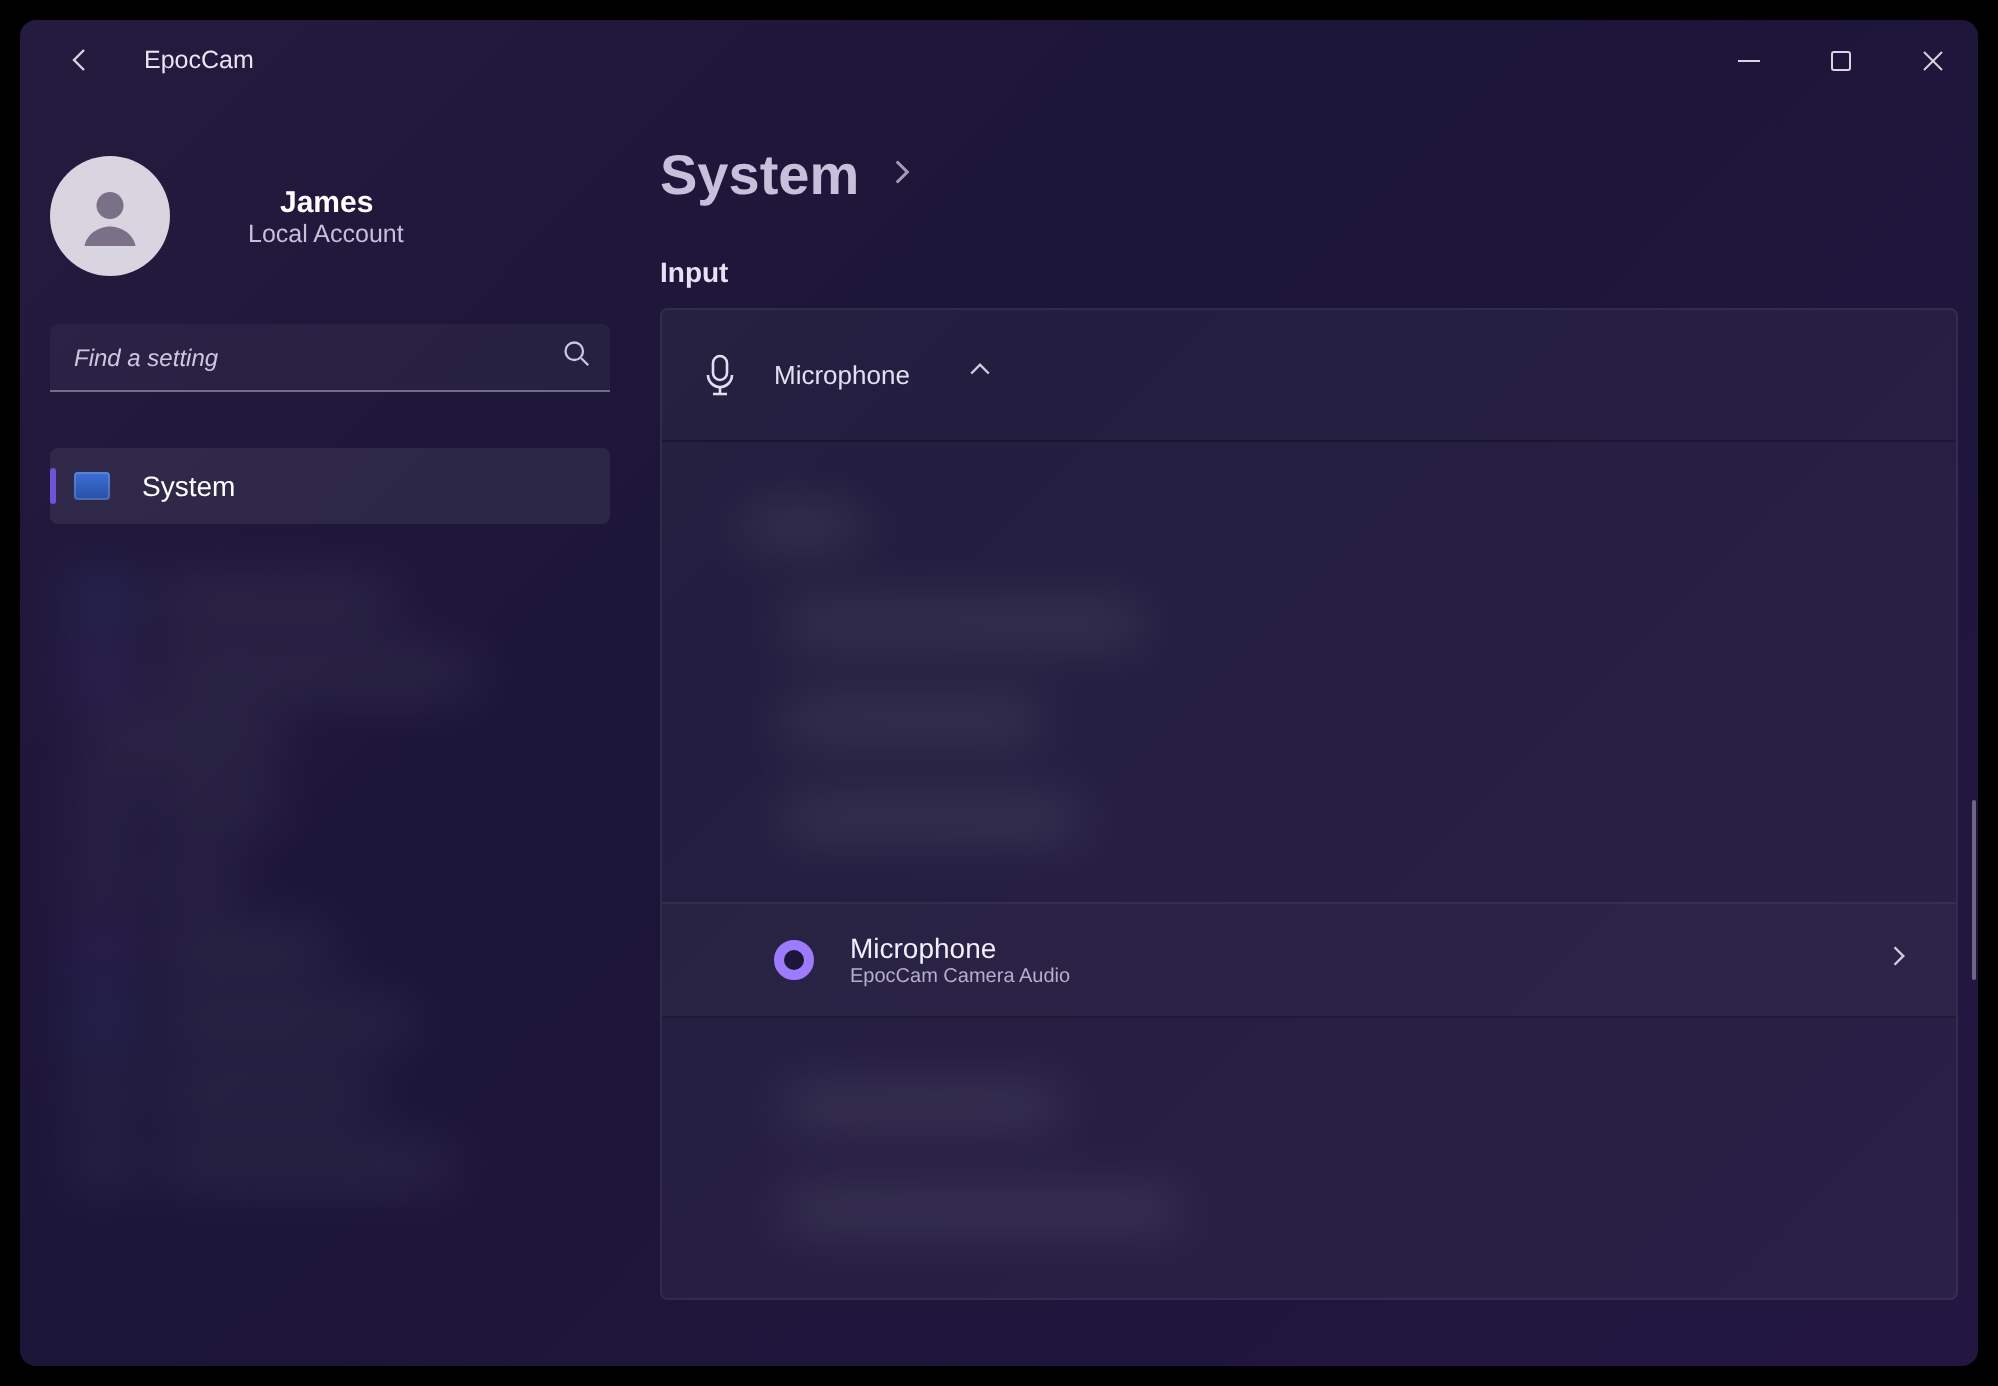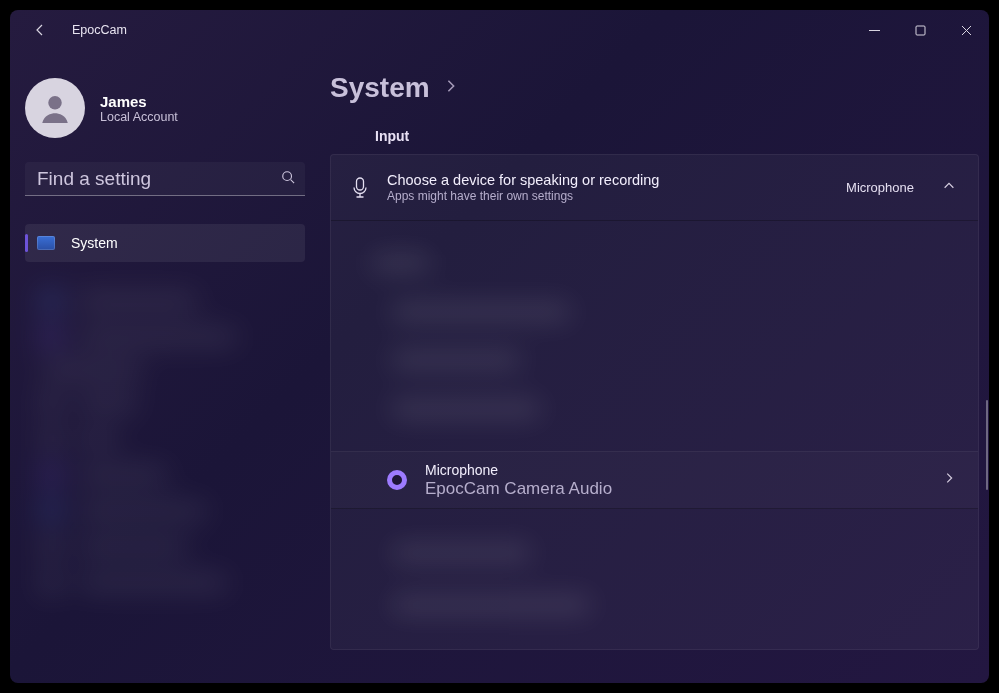--- a/index.html
+++ b/index.html
@@ -75,37 +75,38 @@
     padding-left: 0px;
     margin-bottom: 24px;
   }
   .avatar {
     width: 60px; height: 60px;
     border-radius: 50%;
     background: #d8d4e0;
     display: flex; align-items: center; justify-content: center;
   }
   .avatar svg { fill: #7a7188; width: 36px; height: 36px; }
-  .profile-text .name { font-size: 15px; font-weight: 600; color: #fff; }
-  .profile-text .type { font-size: 12.5px; color: #c8c0d8; }
+  .profile-text .name { font-size: 15px; font-weight: 600; color: #fff; margin-left: 40px; }
+  .profile-text .type { font-size: 12.5px; color: #c8c0d8; margin-left: 24px; }
   .search {
     position: relative;
     margin-bottom: 28px;
   }
   .search input {
     width: 100%;
     height: 34px;
     background: rgba(255,255,255,0.04);
     border: none;
     border-bottom: 1.5px solid rgba(255,255,255,0.35);
     border-radius: 4px 4px 0 0;
     padding: 0 36px 0 12px;
     color: #fff;
-    font-size: 19px;
+    font-size: 12px;
     outline: none;
+    font-style: italic;
   }
   .search input::placeholder { color: #cec6de; }
   .search-icon {
     position: absolute;
     right: 10px; top: 50%; transform: translateY(-50%);
     color: #cec6de;
   }
   .nav-item {
     height: 38px;
     border-radius: 4px;
@@ -173,21 +174,20 @@
   .bc-current {
     font-size: 28px;
     font-weight: 600;
     color: #fff;
   }
   .section-title {
     font-size: 14px;
     font-weight: 600;
     color: #e8e0f4;
     margin-bottom: 10px;
-    margin-left: 45px;
   }
   .panel {
     background: rgba(255,255,255,0.04);
     border: 1px solid rgba(255,255,255,0.06);
     border-radius: 4px;
     overflow: hidden;
   }
   .row-header {
     min-height: 66px;
     display: flex;
@@ -231,21 +231,21 @@
   }
   .radio {
     width: 20px; height: 20px;
     border-radius: 50%;
     border: 5px solid #9d7bff;
     background: #1e1638;
     box-shadow: 0 0 0 1px #1e1638 inset;
   }
   .device-text { flex: 1; }
   .device-title { font-size: 14px; color: #f2eefc; }
-  .device-sub   { font-size: 17px; color: #b6aecc; margin-top: 1px; }
+  .device-sub   { font-size: 10px; color: #b6aecc; margin-top: 1px; }
   
   .scroll-thumb {
     position: absolute;
     right: 1px;
     top: 350px;
     width: 2px;
     height: 90px;
     background: rgba(255,255,255,0.35);
     border-radius: 2px;
   }
@@ -369,24 +369,20 @@
       <div class="panel">
         <div class="row-header">
           <span class="row-icon">
             <svg width="18" height="22" viewBox="0 0 18 22" fill="none" stroke="currentColor" stroke-width="1.3">
               <rect x="5.5" y="1" width="7" height="12" rx="3.5"></rect>
               <path d="M3 10.5a6 6 0 0 0 12 0"></path>
               <line x1="9" y1="16.5" x2="9" y2="20"></line>
               <line x1="5.5" y1="20" x2="12.5" y2="20"></line>
             </svg>
           </span>
-          <div class="row-text">
-            <div class="row-title">Choose a device for speaking or recording</div>
-            <div class="row-sub">Apps might have their own settings</div>
-          </div>
           <span class="row-value">Microphone</span>
           <span class="chev">
             <svg width="14" height="14" viewBox="0 0 16 16" fill="none" stroke="currentColor" stroke-width="1.4">
                 <path d="M3 10 L8 5 L13 10"></path>
               </svg>
           </span>
         </div>
 
         <div class="blur-block">
           <div class="bline" style="width:60px;margin-left:-20px"></div>

